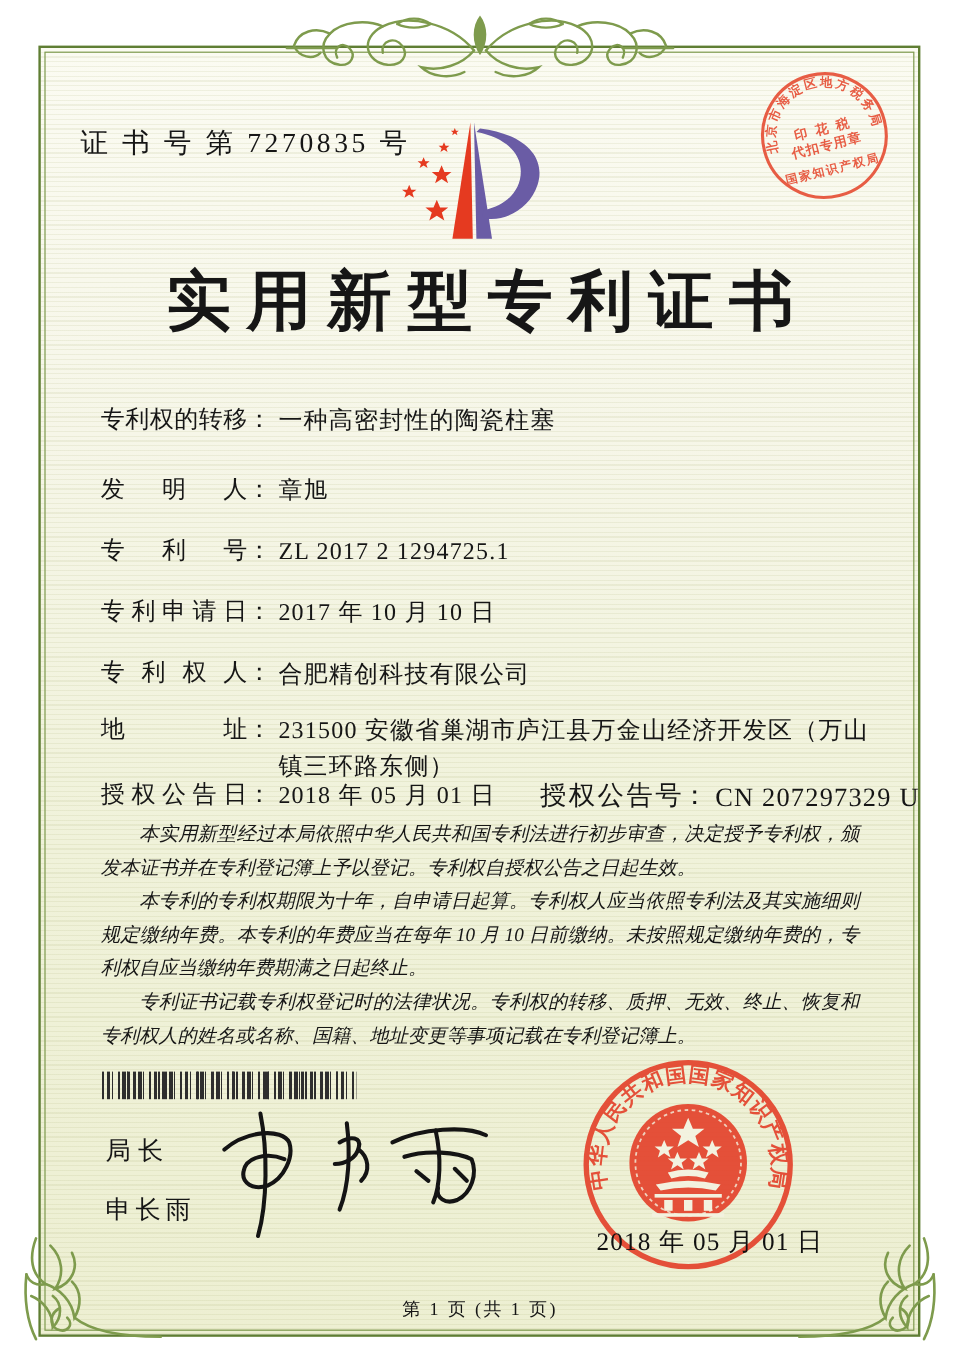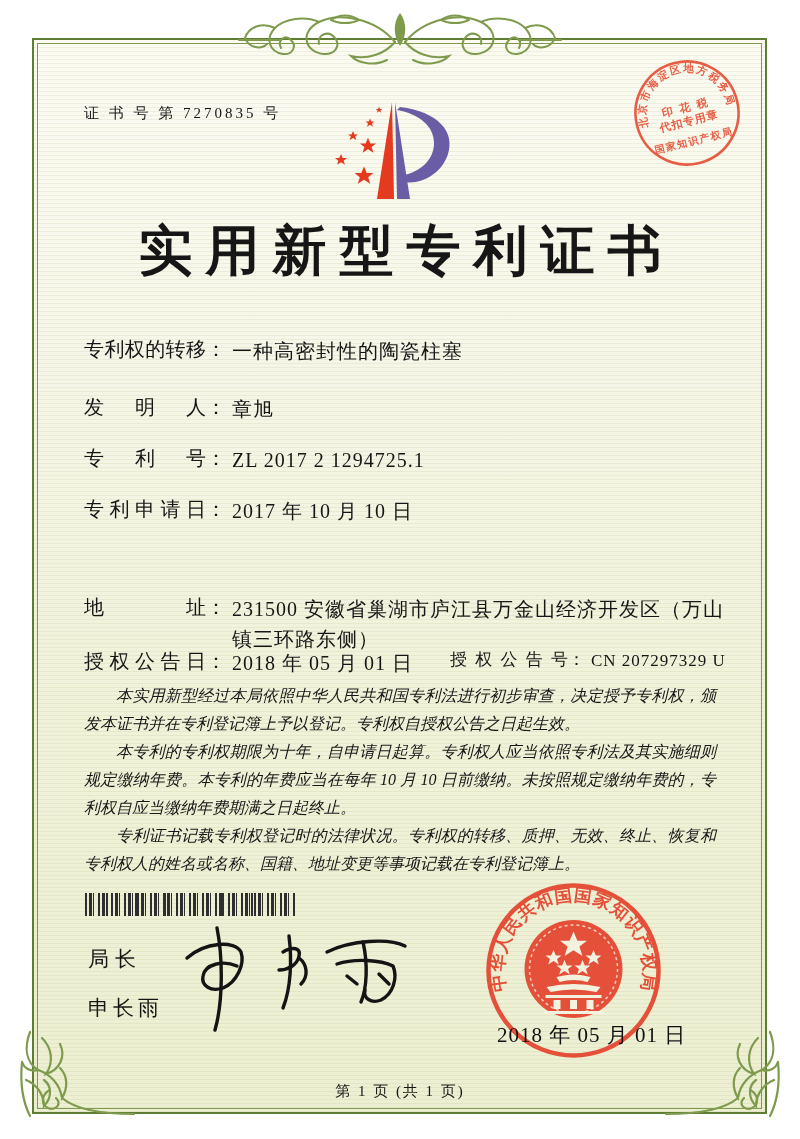--- a/index.html
+++ b/index.html
@@ -6,29 +6,29 @@
   .page{position:relative;width:800px;height:1139px;background:#ffffff;overflow:hidden;
         font-family:"Liberation Serif","DejaVu Serif",serif;color:#161616;}
   
   .frame{position:absolute;left:32px;top:38px;width:731px;height:1072px;
          border:2px solid #5f7e33;
          background-image:
            repeating-linear-gradient(0deg, rgba(166,172,110,0.14) 0px, rgba(166,172,110,0.14) 1px, rgba(0,0,0,0) 1px, rgba(0,0,0,0) 4px),
            linear-gradient(180deg,#fbfbf2 0%,#f6f6e8 30%,#f0f2da 62%,#edefd2 100%);}
   .frame::after{content:"";position:absolute;inset:3px;border:1px solid #7d9a4e;pointer-events:none;}
   .orn{position:absolute;z-index:3;pointer-events:none;}
-  .cert-no{position:absolute;left:84px;top:104px;font-size:15px;letter-spacing:3px;z-index:4;}
+  .cert-no{position:absolute;left:67px;top:104px;font-size:23px;letter-spacing:3px;z-index:4;}
   .logo{position:absolute;left:317px;top:97px;width:186px;height:116px;z-index:4;}
   .title{position:absolute;left:0;right:0;top:215px;text-align:center;font-size:54px;font-weight:bold;
          letter-spacing:13px;text-indent:13px;z-index:4;}
   .field-row{position:absolute;left:84px;font-size:20px;z-index:4;white-space:normal;}
   .flabel{display:inline-block;width:122px;text-align:justify;text-align-last:justify;vertical-align:top;}
   .fcolon{display:inline-block;margin:0 6px 0 0;vertical-align:top;}
   .fvalue{display:inline-block;max-width:500px;vertical-align:top;letter-spacing:1px;line-height:1.5;}
-  .grant-right{position:absolute;left:450px;top:648px;font-size:17px;z-index:4;}
+  .grant-right{position:absolute;left:450px;top:648px;font-size:22px;z-index:4;}
   .grant-right .flabel{width:118px;}
   .paras{position:absolute;left:84px;top:682px;width:632px;z-index:4;}
   .paras p{margin:0;font-size:16px;line-height:28px;text-align:justify;text-indent:2em;font-style:italic;}
   .barcode{position:absolute;left:85px;top:893px;width:212px;height:23px;z-index:4;
     background-image:
       repeating-linear-gradient(90deg,#2e2e2e 0 2px,rgba(0,0,0,0) 2px 4px,#2e2e2e 4px 7px,rgba(0,0,0,0) 7px 8px,#2e2e2e 8px 9px,rgba(0,0,0,0) 9px 13px),
       repeating-linear-gradient(90deg,rgba(0,0,0,0) 0 21px,#2e2e2e 21px 23px,rgba(0,0,0,0) 23px 29px);}
   .signer-title{position:absolute;left:88px;top:945px;font-size:21px;letter-spacing:6px;z-index:4;text-align:center;}
   .signer-name{position:absolute;left:88px;top:994px;font-size:21px;letter-spacing:4px;z-index:4;}
   .sig{position:absolute;left:165px;top:918px;width:255px;height:118px;z-index:5;}
@@ -121,20 +121,23 @@
     <span class="flabel">专利权的转移</span><span class="fcolon">：</span><span class="fvalue">一种高密封性的陶瓷柱塞</span>
   </div>
   <div class="field-row" style="top:394px;">
     <span class="flabel">发明人</span><span class="fcolon">：</span><span class="fvalue">章旭</span>
   </div>
   <div class="field-row" style="top:445px;">
     <span class="flabel">专利号</span><span class="fcolon">：</span><span class="fvalue">ZL 2017 2 1294725.1</span>
   </div>
   <div class="field-row" style="top:496px;">
     <span class="flabel">专利申请日</span><span class="fcolon">：</span><span class="fvalue">2017 年 10 月 10 日</span>
+  </div>
+  <div class="field-row" style="top:547px;">
+    <span class="flabel">专利权人</span><span class="fcolon">：</span><span class="fvalue">合肥精创科技有限公司</span>
   </div>
   <div class="field-row" style="top:594px;">
     <span class="flabel">地址</span><span class="fcolon">：</span><span class="fvalue">231500 安徽省巢湖市庐江县万金山经济开发区（万山镇三环路东侧）</span>
   </div>
 
   <div class="field-row" style="top:648px;">
     <span class="flabel">授权公告日</span><span class="fcolon">：</span><span class="fvalue">2018 年 05 月 01 日</span>
   </div>
   <div class="grant-right">
     <span class="flabel">授权公告号</span><span class="fcolon">：</span><span class="fvalue">CN 207297329 U</span>

